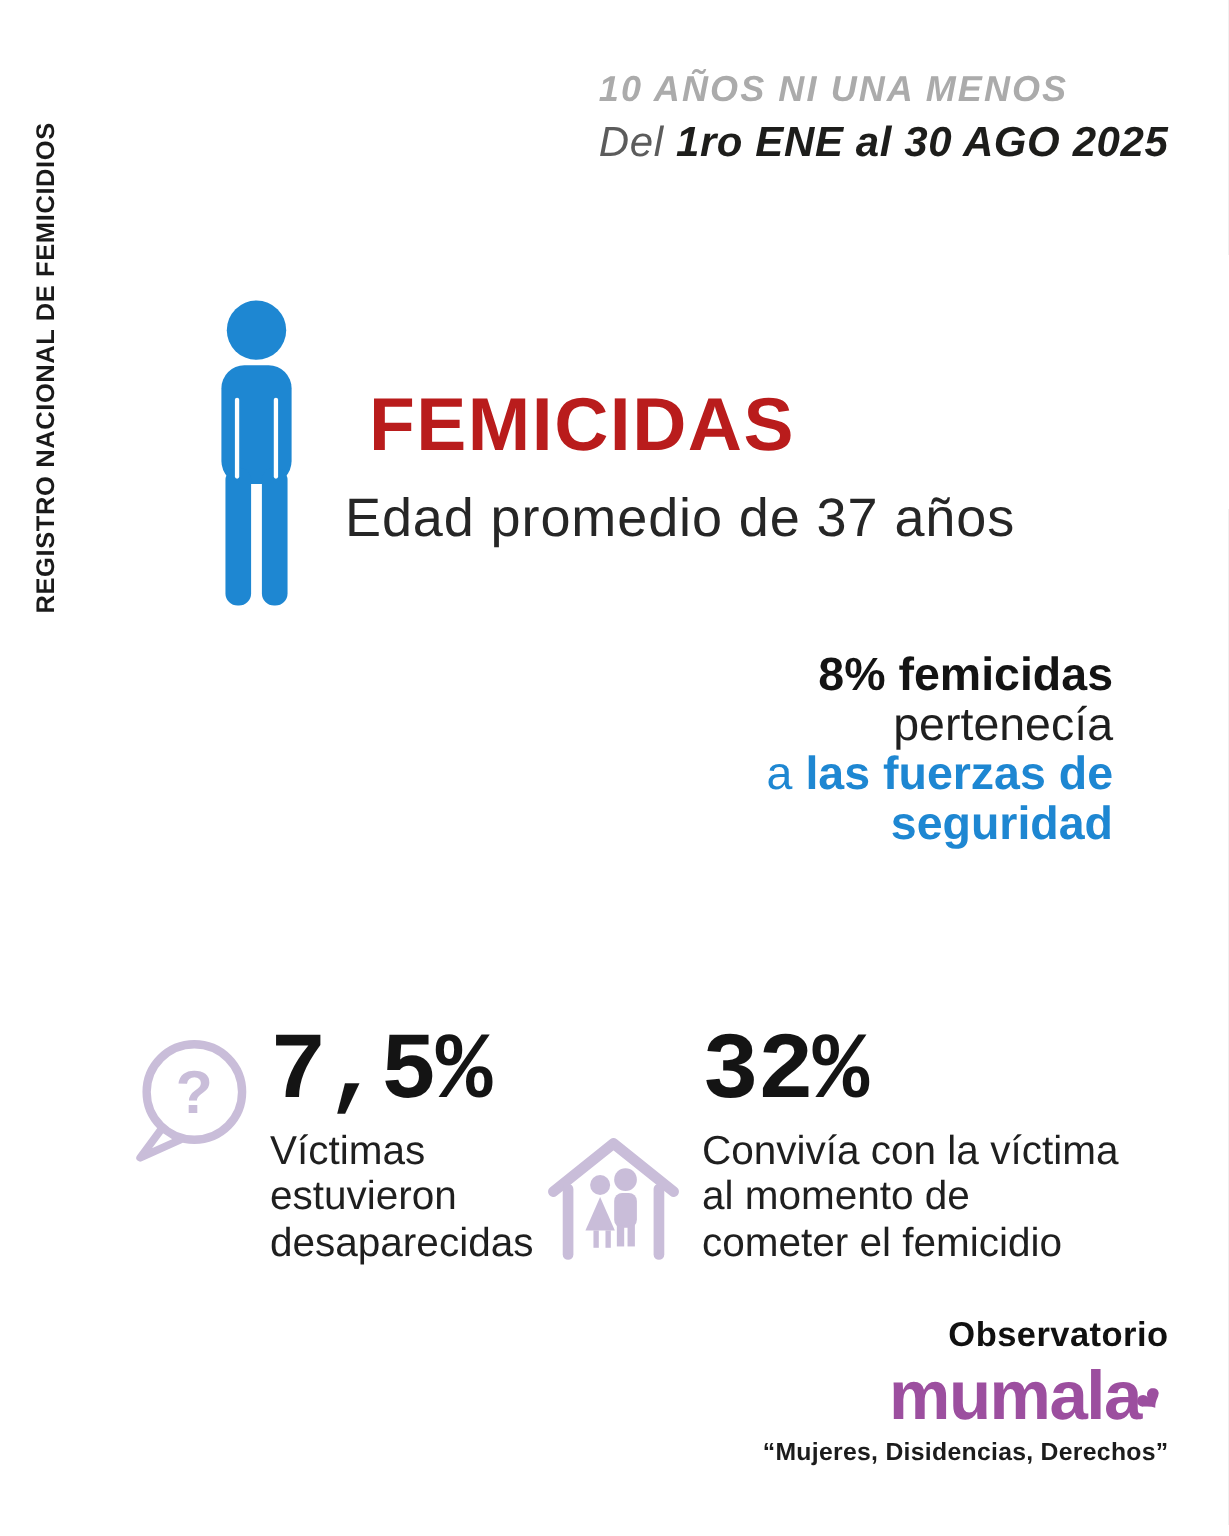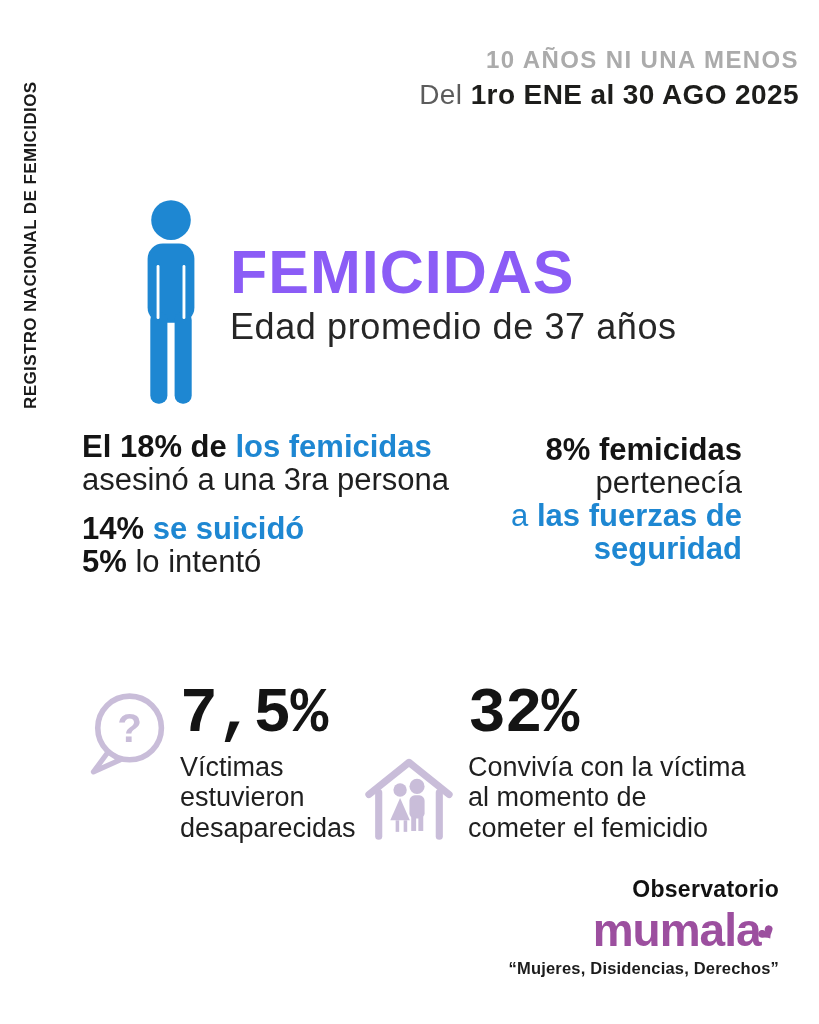--- a/index.html
+++ b/index.html
@@ -19,37 +19,37 @@
     width:334px;height:28px;
     transform:rotate(-90deg);
     transform-origin:0 0;
     font-size:17px;font-weight:800;
     letter-spacing:.4px;
     color:#1a1a1a;
     white-space:nowrap;
   }
 
   
-  .header{position:absolute;top:46px;right:20px;text-align:right;}
+  .header{position:absolute;top:46px;right:40px;text-align:left;font-style:italic;}
   .campaign{
     font-size:24px;font-weight:800;letter-spacing:1.4px;
     color:#ababab;
   }
   .daterange{margin-top:5px;font-size:28px;letter-spacing:.4px;}
   .daterange .del{color:#5c5c5c;font-weight:400;}
   .daterange .dates{color:#1d1d1b;font-weight:700;}
 
   
   .hero{position:absolute;left:126px;top:198px;display:flex;align-items:flex-start;}
   .person-svg{width:90px;height:208px;flex:0 0 auto;}
   .hero-text{margin-left:14px;margin-top:46px;}
   .hero-title{
-    margin:0;
-    font-size:61px;line-height:.95;font-weight:800;
-    letter-spacing:1px;color:#8b5cf6;white-space:nowrap;
+    margin:16px;
+    font-size:50px;line-height:.95;font-weight:800;
+    letter-spacing:1px;color:#b91c1c;white-space:nowrap;
   }
   .hero-subtitle{
     margin-top:4px;text-align:right;
     font-size:36px;font-weight:400;letter-spacing:.6px;color:#262626;
   }
 
   
   .stats-left{position:absolute;left:82px;top:430px;font-size:31px;line-height:1.07;}
   .stats-right{position:absolute;right:77px;top:433px;font-size:31px;line-height:1.07;text-align:right;}
   .b{font-weight:800;color:#141414;}
@@ -114,36 +114,20 @@
       </g>
       <rect x="34" y="74" width="3.2" height="60" rx="1.6" fill="#ffffff"></rect>
       <rect x="62.8" y="74" width="3.2" height="60" rx="1.6" fill="#ffffff"></rect>
     </svg>
     <div class="hero-text">
       <h1 class="hero-title">FEMICIDAS</h1>
       <div class="hero-subtitle">Edad promedio de 37 años</div>
     </div>
   </div>
 
-  <div class="stats-left">
-    <div>
-      <span class="b">El 18% de</span>
-      <span class="bb">los femicidas</span>
-    </div>
-    <div class="r">asesinó a una 3ra persona</div>
-    <div class="gap"></div>
-    <div>
-      <span class="b">14%</span>
-      <span class="bb">se suicidó</span>
-    </div>
-    <div>
-      <span class="b">5%</span>
-      <span class="r">lo intentó</span>
-    </div>
-  </div>
 
   <div class="stats-right">
     <div class="b">8% femicidas</div>
     <div class="r">pertenecía</div>
     <div>
       <span class="br">a</span>
       <span class="bb">las fuerzas de</span>
     </div>
     <div class="bb">seguridad</div>
   </div>

